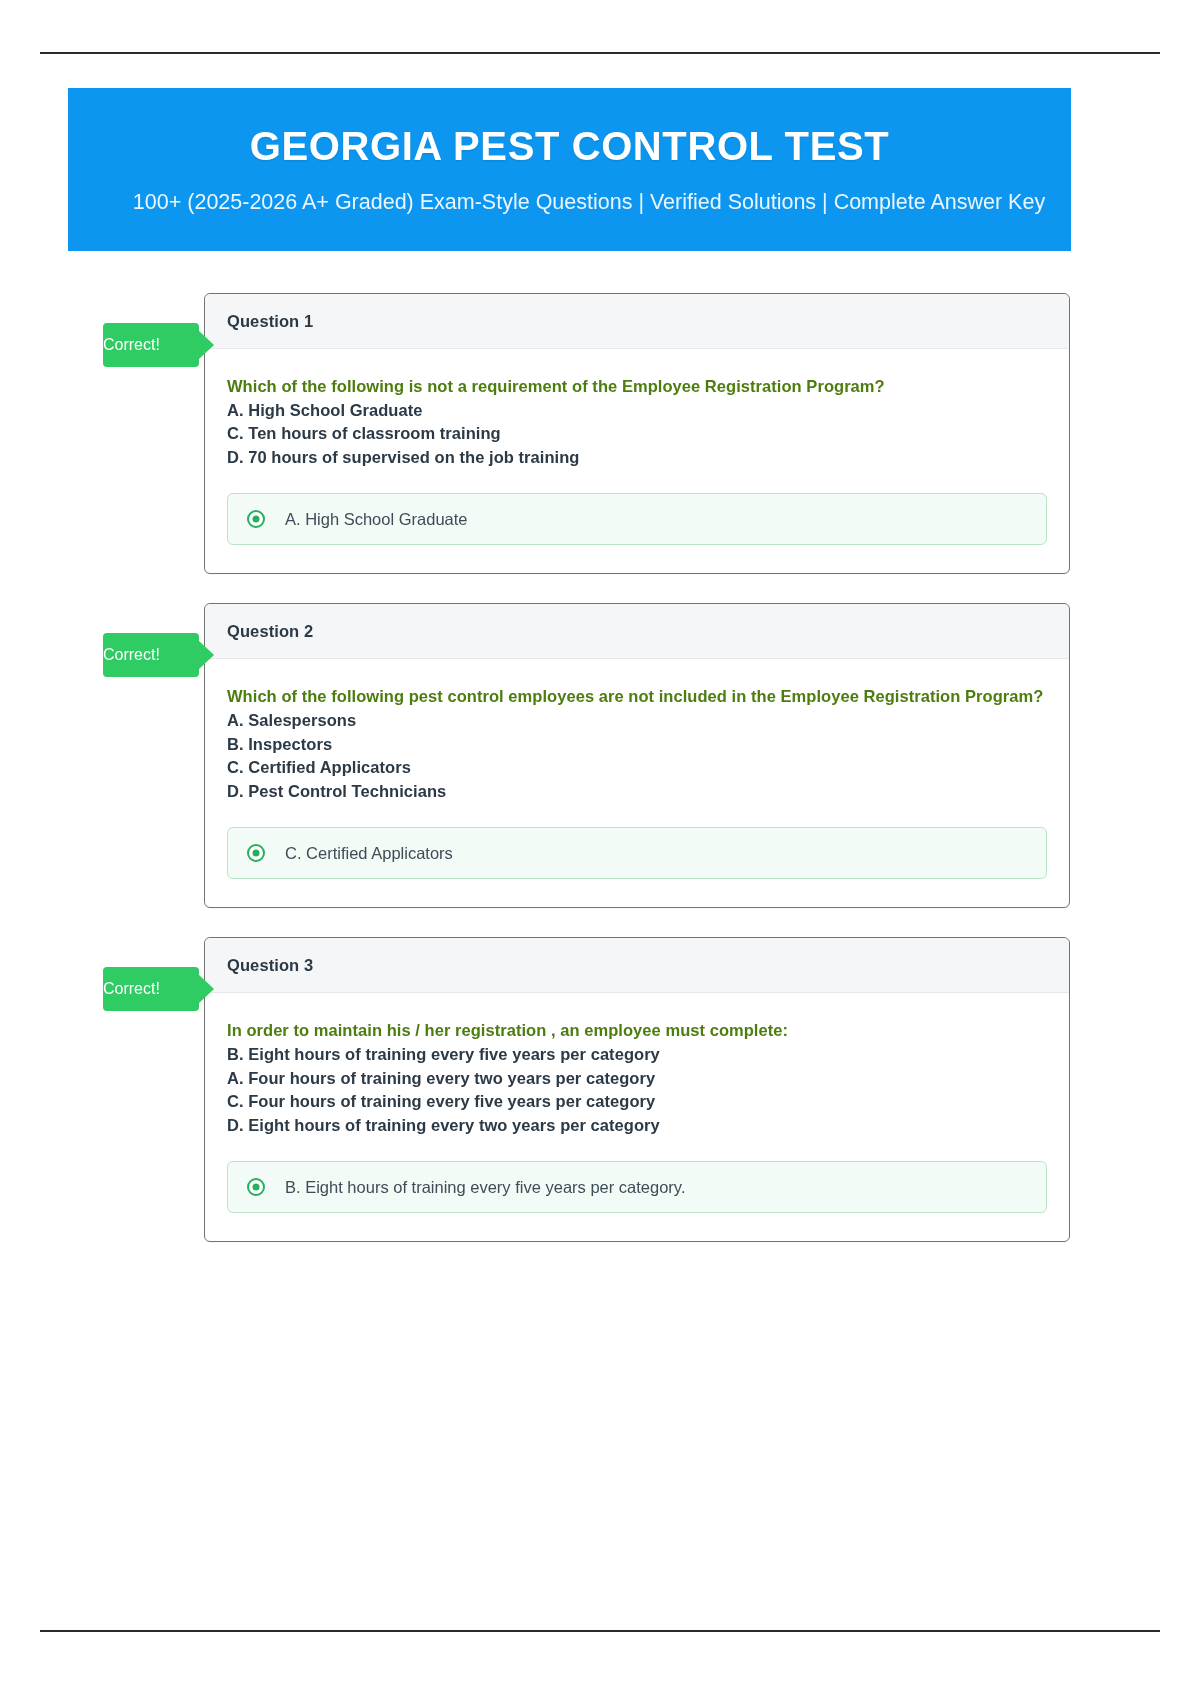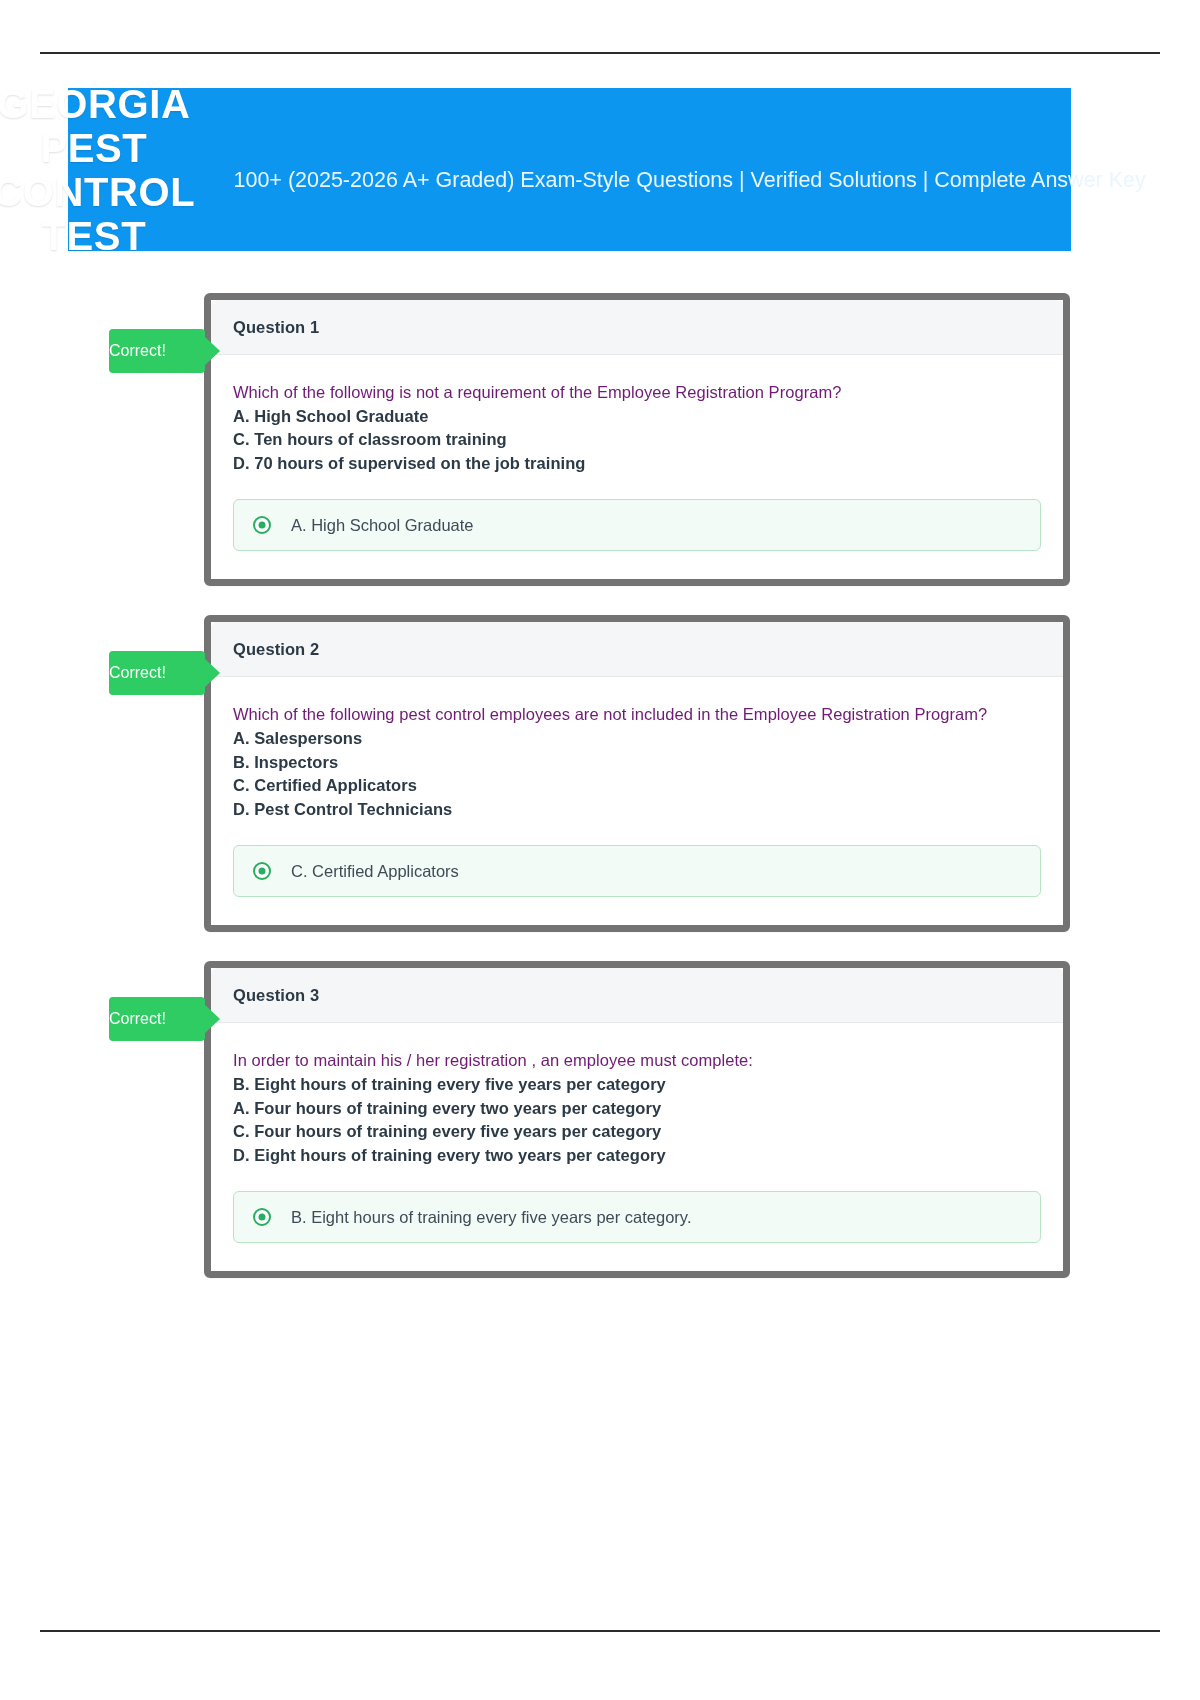--- a/index.html
+++ b/index.html
@@ -34,21 +34,21 @@
 
   
   .banner {
     position: absolute;
     left: 68px;
     top: 88px;
     width: 1003px;
     height: 163px;
     background: #0d96ef;
     display: flex;
-    flex-direction: row;
+    flex-direction: column;
     align-items: center;
     justify-content: center;
     padding: 0 12px;
   }
   .banner-title {
     color: #ffffff;
     font-size: 40px;
     font-weight: bold;
     letter-spacing: 0.6px;
     text-align: center;
@@ -70,21 +70,21 @@
   .cards {
     position: absolute;
     left: 204px;
     top: 293px;
     width: 866px;
   }
 
   .card {
     position: relative;
     background: #ffffff;
-    border: 7px solid #737373;
+    border: 1px solid #737373;
     border-radius: 6px;
     margin-bottom: 29px;
     box-shadow: 0 1px 1px rgba(16,24,40,0.03);
   }
 
   .card-header {
     background: #f5f6f7;
     border-bottom: 1px solid #e6e8ea;
     border-radius: 6px 6px 0 0;
     padding: 18px 22px 17px 22px;
@@ -125,22 +125,22 @@
     width: 0;
     height: 0;
     border-top: 15px solid transparent;
     border-bottom: 15px solid transparent;
     border-left: 16px solid #2ecc63;
   }
 
   
   .question-stem {
     font-size: 16.5px;
-    font-weight: normal;
-    color: #701a75;
+    font-weight: bold;
+    color: #4d7c0f;
     line-height: 1.43;
     letter-spacing: 0.05px;
   }
   .option-line {
     font-size: 16.5px;
     font-weight: bold;
     color: #2b3a46;
     line-height: 1.43;
     letter-spacing: 0.05px;
   }

